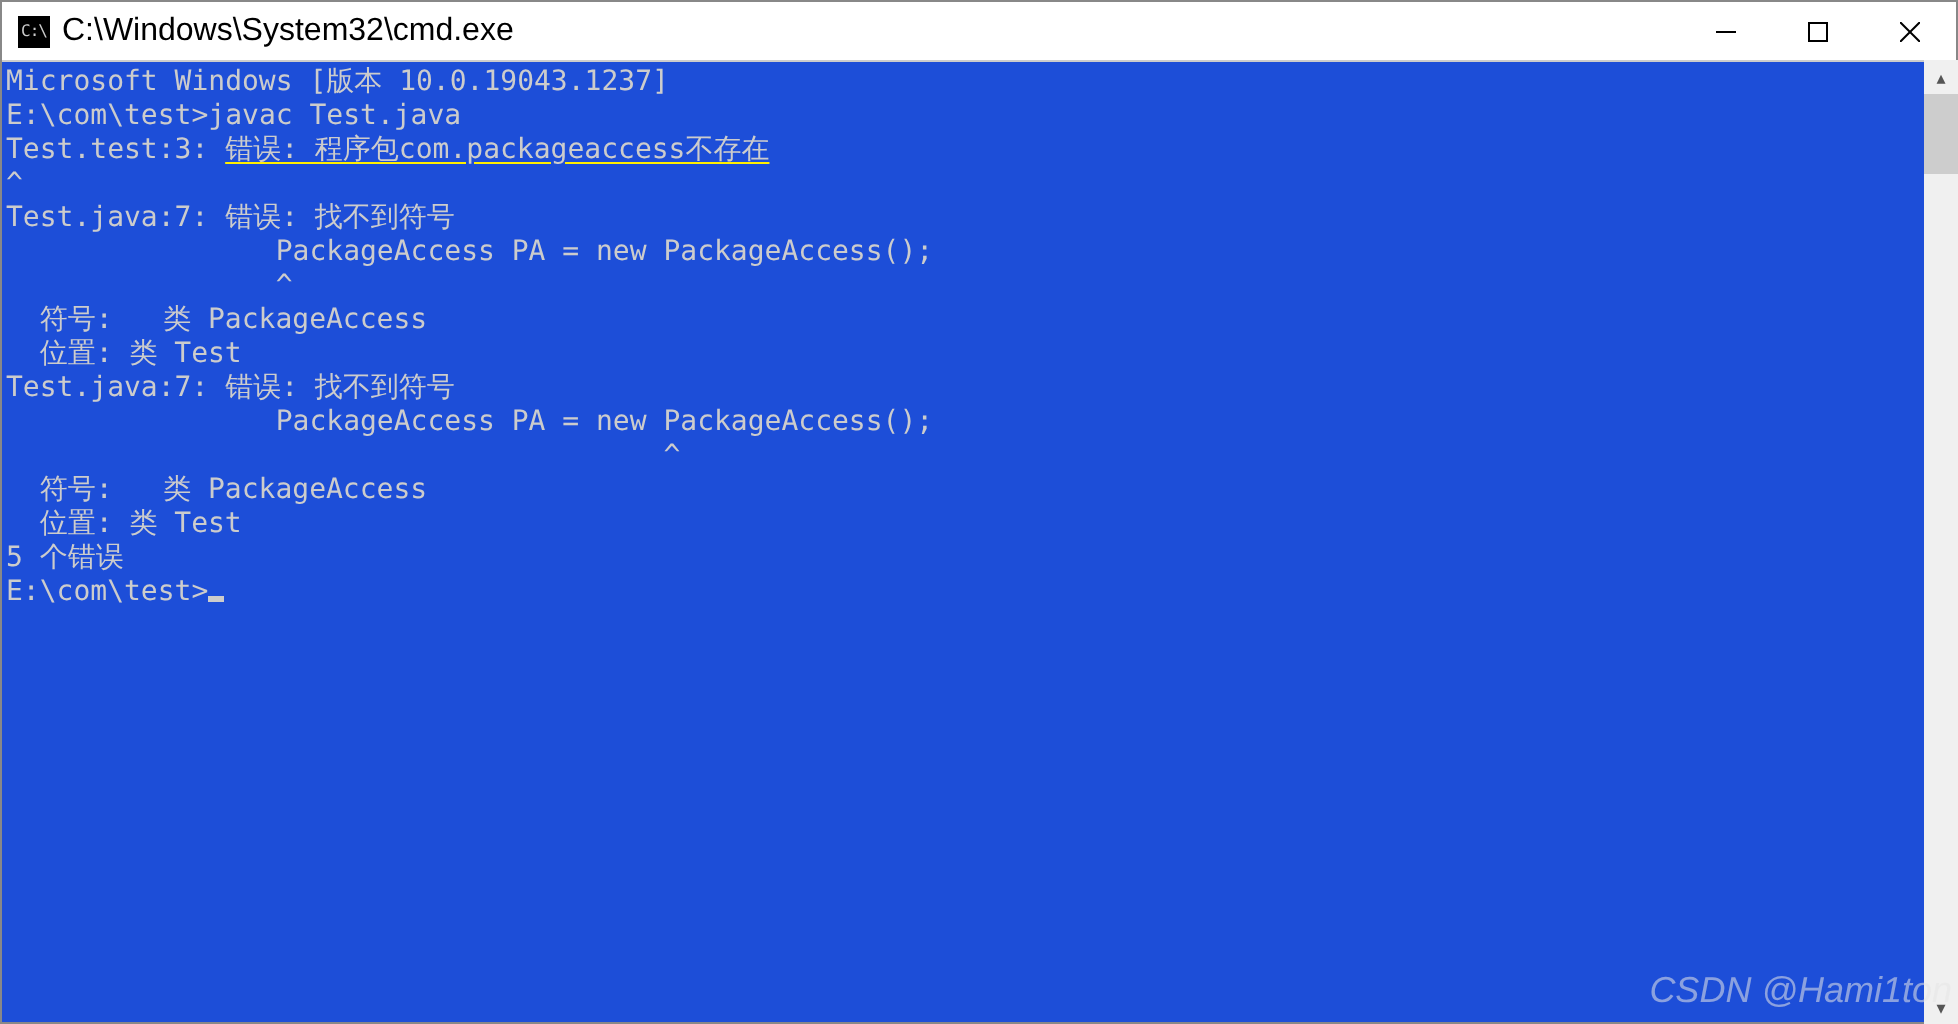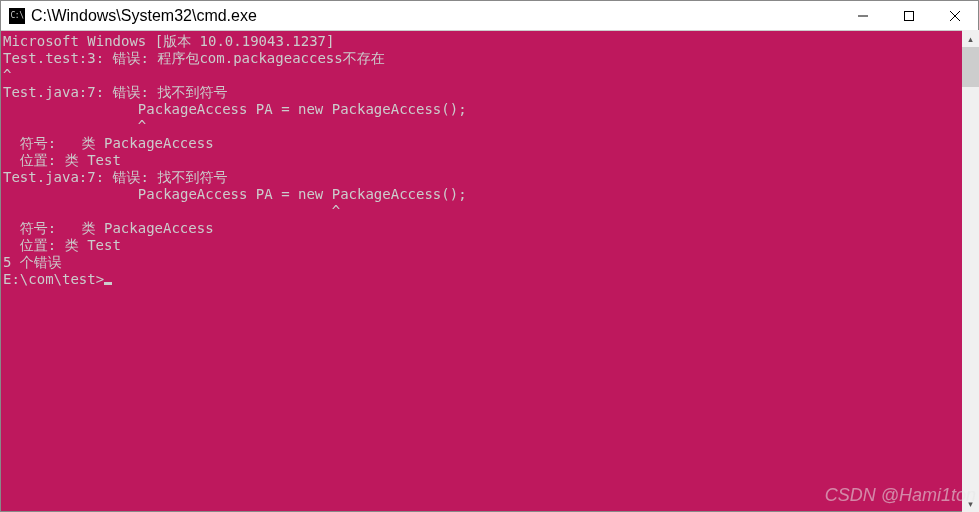--- a/index.html
+++ b/index.html
@@ -54,31 +54,32 @@
     height: 100%;
     display: flex;
     align-items: center;
     justify-content: center;
     color: #000;
     font-size: 10px;
   }
   .tb-btn svg { display: block; }
   .console {
     flex: 1;
-    background: #be185d;
+    background: #1d4ed8;
     color: #ccc;
     font-family: "NSimSun", "SimSun", "MS Gothic", Consolas, monospace;
     font-size: 14px;
     line-height: 17px;
     padding: 2px 2px;
     position: relative;
     overflow: hidden;
   }
   .console-line { white-space: pre; }
   .underline-yellow {
+    text-decoration: underline;
     text-decoration-color: #ffee00;
     text-underline-offset: 2px;
     margin-top: 40px;
   }
   .cursor {
     display: inline-block;
     width: 8px;
     height: 3px;
     background: #ccc;
     vertical-align: -1px;
@@ -145,20 +146,21 @@
             <line x1="0" y1="0" x2="10" y2="10" stroke="#000" stroke-width="1"></line>
             <line x1="10" y1="0" x2="0" y2="10" stroke="#000" stroke-width="1"></line>
           </svg>
       </div>
     </div>
   </div>
 
   <div class="console">
     <div class="console-line">Microsoft Windows [版本 10.0.19043.1237]</div>
     <div class="console-line"></div>
+    <div class="console-line"><span>E:\com\test&gt;</span><span>javac Test.java</span></div>
     <div class="console-line"><span>Test.test:3: </span><span class="underline-yellow">错误: 程序包com.packageaccess不存在</span></div>
     <div class="console-line">^</div>
     <div class="console-line">Test.java:7: 错误: 找不到符号</div>
     <div class="console-line">                PackageAccess PA = new PackageAccess();</div>
     <div class="console-line">                ^</div>
     <div class="console-line">  符号:   类 PackageAccess</div>
     <div class="console-line">  位置: 类 Test</div>
     <div class="console-line">Test.java:7: 错误: 找不到符号</div>
     <div class="console-line">                PackageAccess PA = new PackageAccess();</div>
     <div class="console-line">                                       ^</div>

